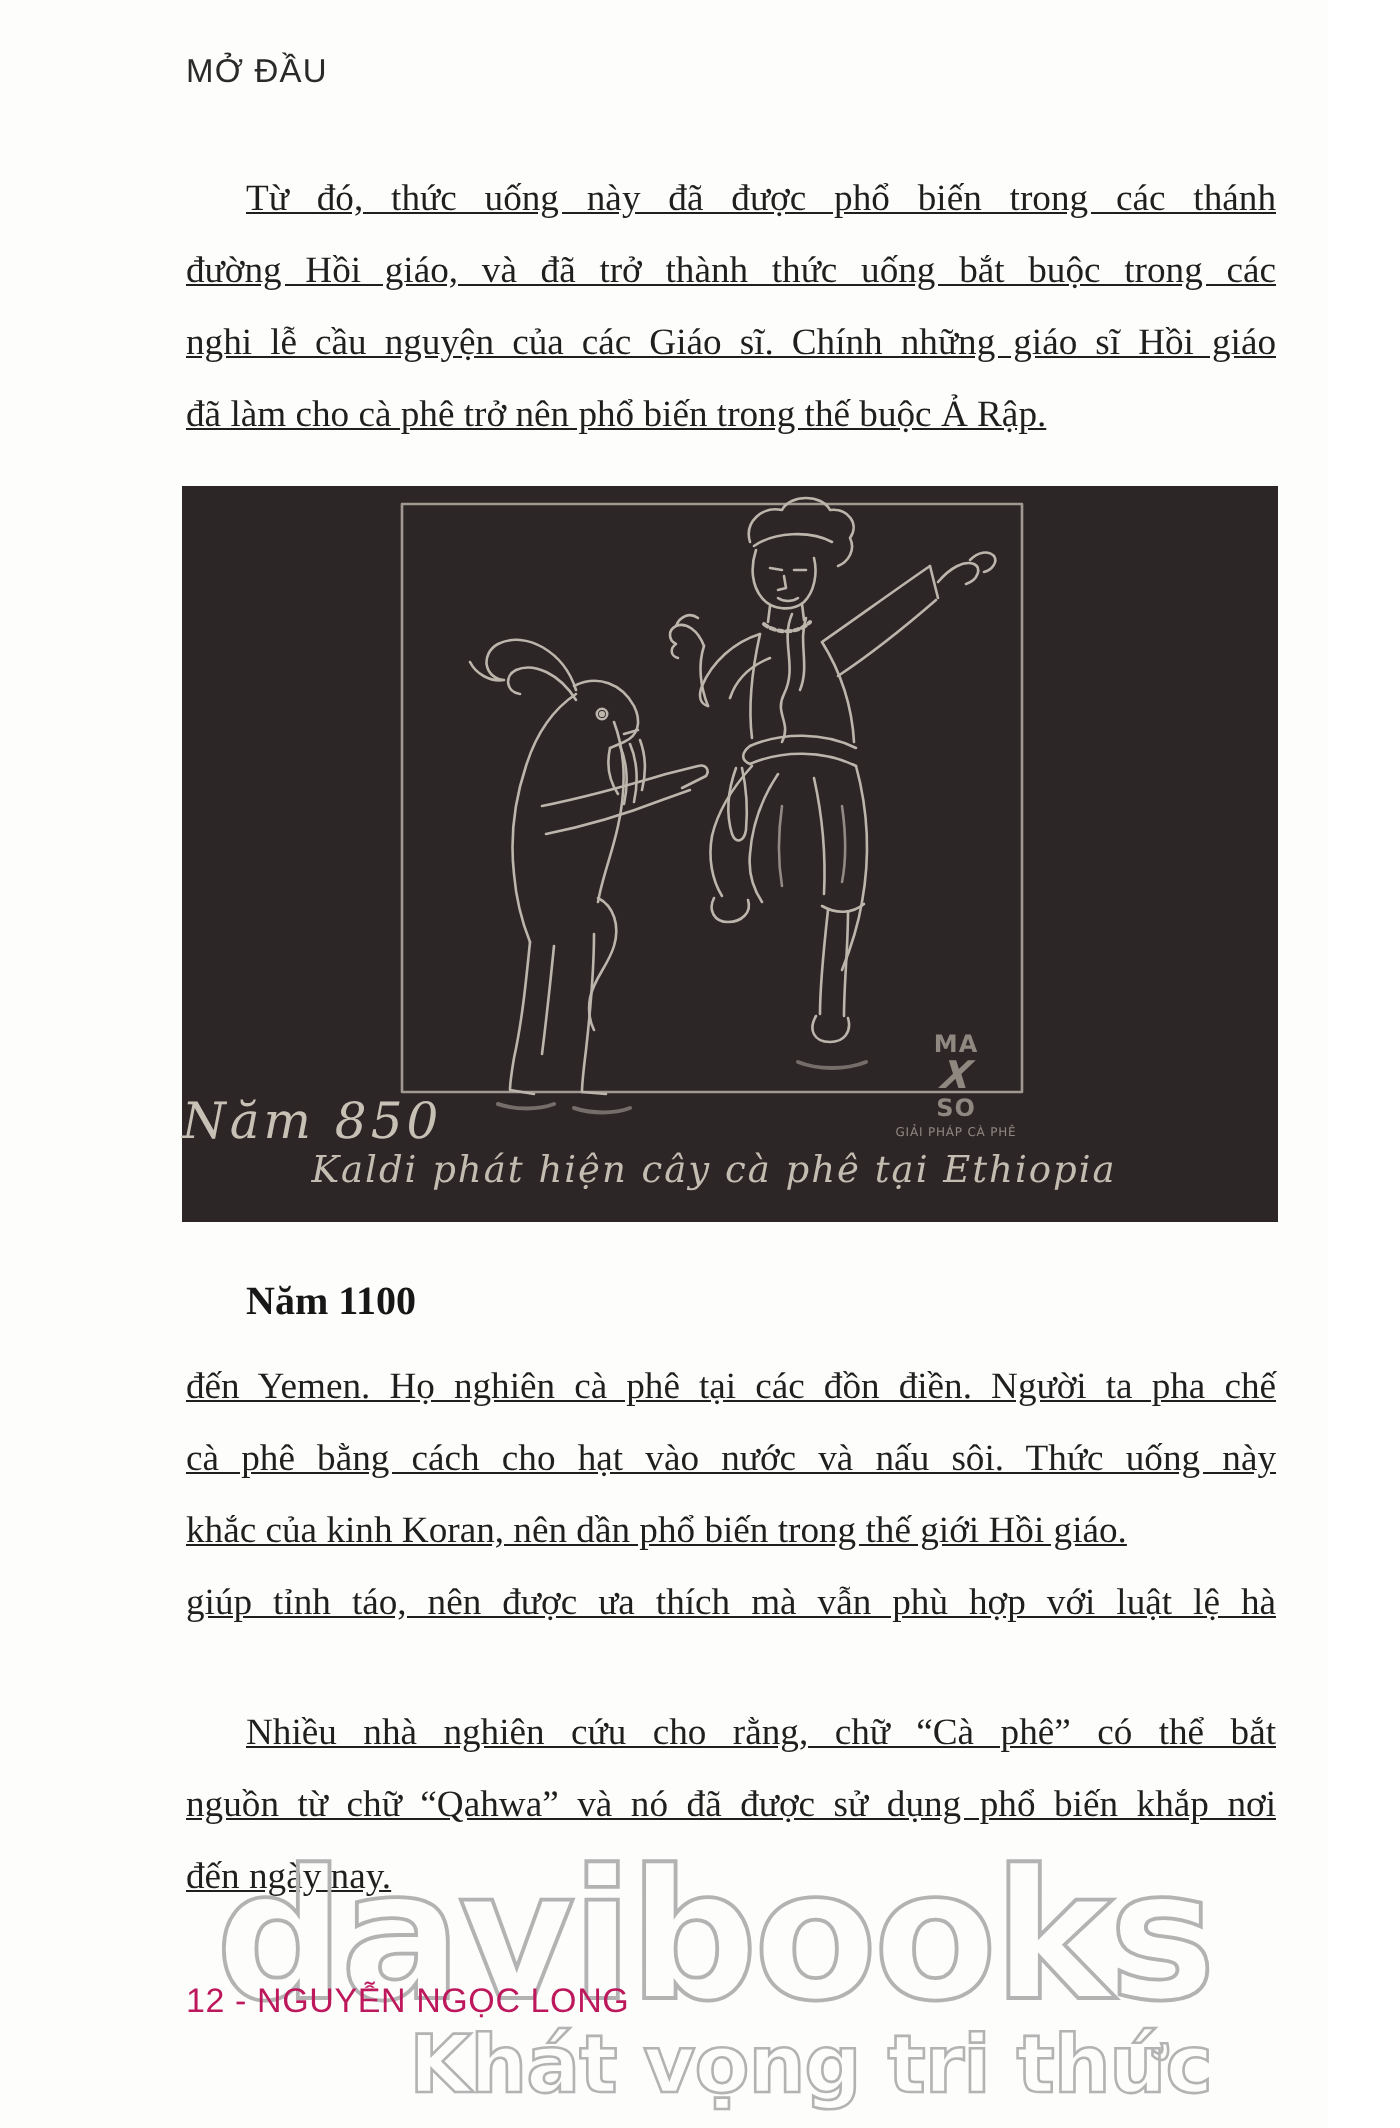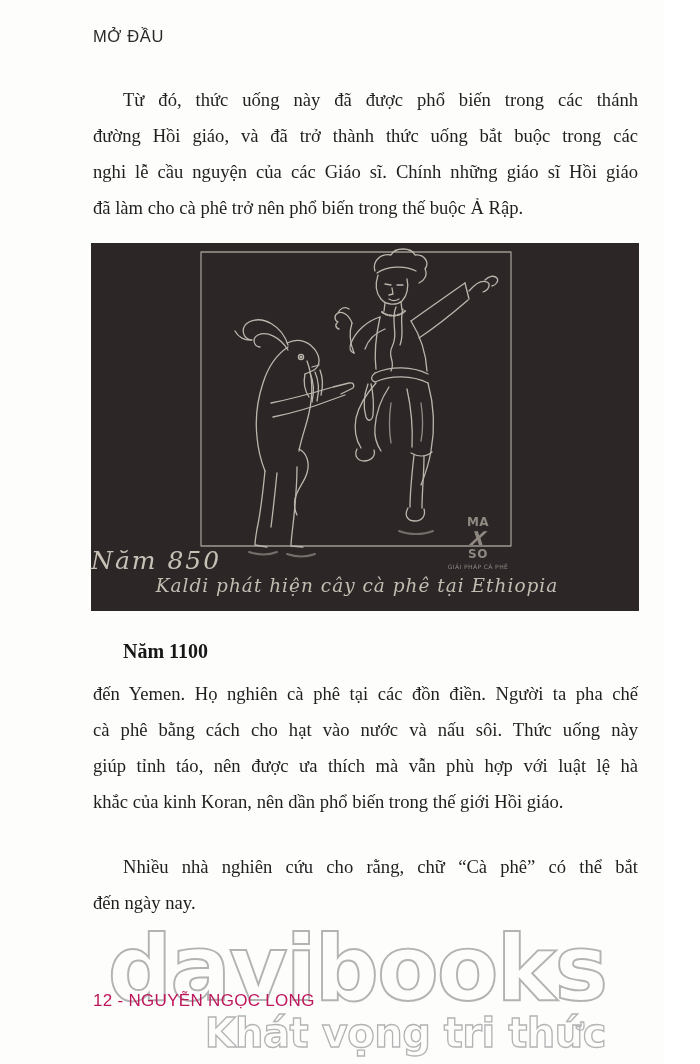--- a/index.html
+++ b/index.html
@@ -6,21 +6,21 @@
   .page {
     position:relative; width:664px; height:1064px; overflow:hidden;
     background:#fdfdfc; color:#1f1f1f;
     font-family:"Liberation Serif","DejaVu Serif",serif;
   }
   .kicker {
     position:absolute; left:93px; top:27px;
     font-family:"Liberation Sans","DejaVu Sans",sans-serif;
     font-size:16.5px; font-weight:500; letter-spacing:.6px; color:#2a2a2a;
   }
-  .para { position:absolute; left:93px; width:545px; font-size:18.6px; line-height:36px; }
+  .para { position:absolute; left:93px; width:545px; font-size:18.6px; line-height:36px;text-decoration:underline; }
   .p1 { top:82px; }
   .p2 { top:676px; }
   .p3 { top:849px; }
   .jline { text-align:justify; text-align-last:justify; }
   .jline.first { text-indent:30px; }
   .jline.last { text-align-last:left; }
   .heading {
     position:absolute; left:123px; top:640px;
     font-size:20px; font-weight:bold; color:#171717;
   }
@@ -154,26 +154,27 @@
       </div>
       <div class="maxso-tag">GIẢI PHÁP CÀ PHÊ</div>
     </div>
   </div>
 
   <div class="heading">Năm 1100</div>
 
   <div class="para p2">
     <div class="jline">đến Yemen. Họ nghiên cà phê tại các đồn điền.  Người ta pha chế</div>
     <div class="jline">cà phê bằng cách cho hạt vào nước và nấu sôi. Thức uống này</div>
+    <div class="jline last">khắc của kinh Koran, nên dần phổ biến trong thế giới Hồi giáo.</div>
     <div class="jline">giúp tỉnh táo, nên được ưa thích mà vẫn phù hợp với luật lệ hà</div>
-    <div class="jline last">khắc của kinh Koran, nên dần phổ biến trong thế giới Hồi giáo.</div>
   </div>
 
   <div class="para p3">
     <div class="jline first">Nhiều nhà nghiên cứu cho rằng, chữ “Cà phê” có thể bắt</div>
+    <div class="jline">nguồn từ chữ “Qahwa” và nó đã được sử dụng phổ biến khắp nơi</div>
     <div class="jline last">đến ngày nay.</div>
   </div>
 
   <div class="wm wm1">davibooks</div>
   <div class="footer">12 - NGUYỄN NGỌC LONG</div>
   <div class="wm wm2">Khát vọng tri thức</div>
 
 </div>
 
 </body></html>

